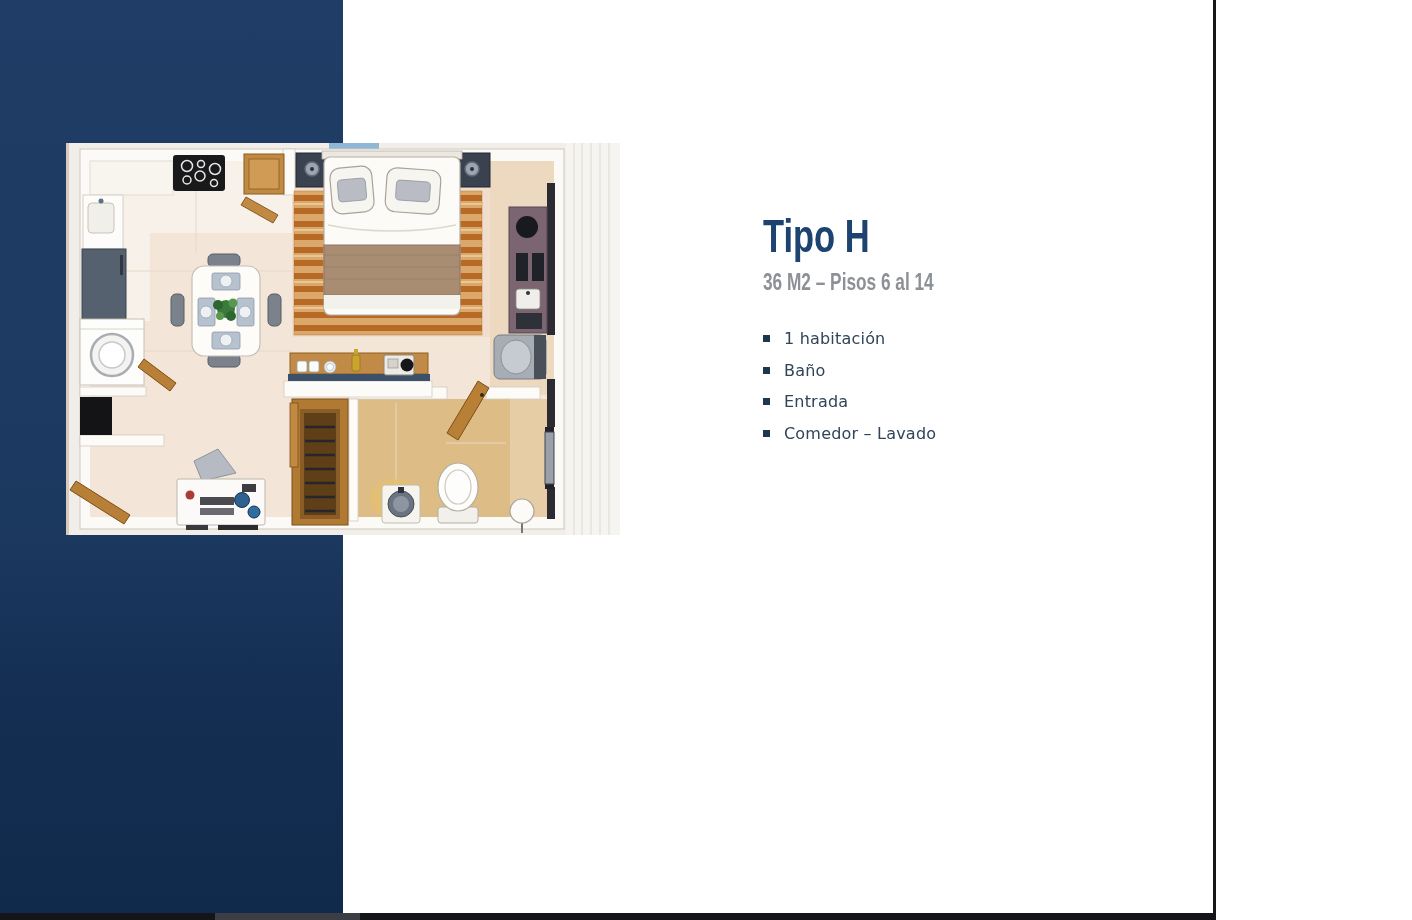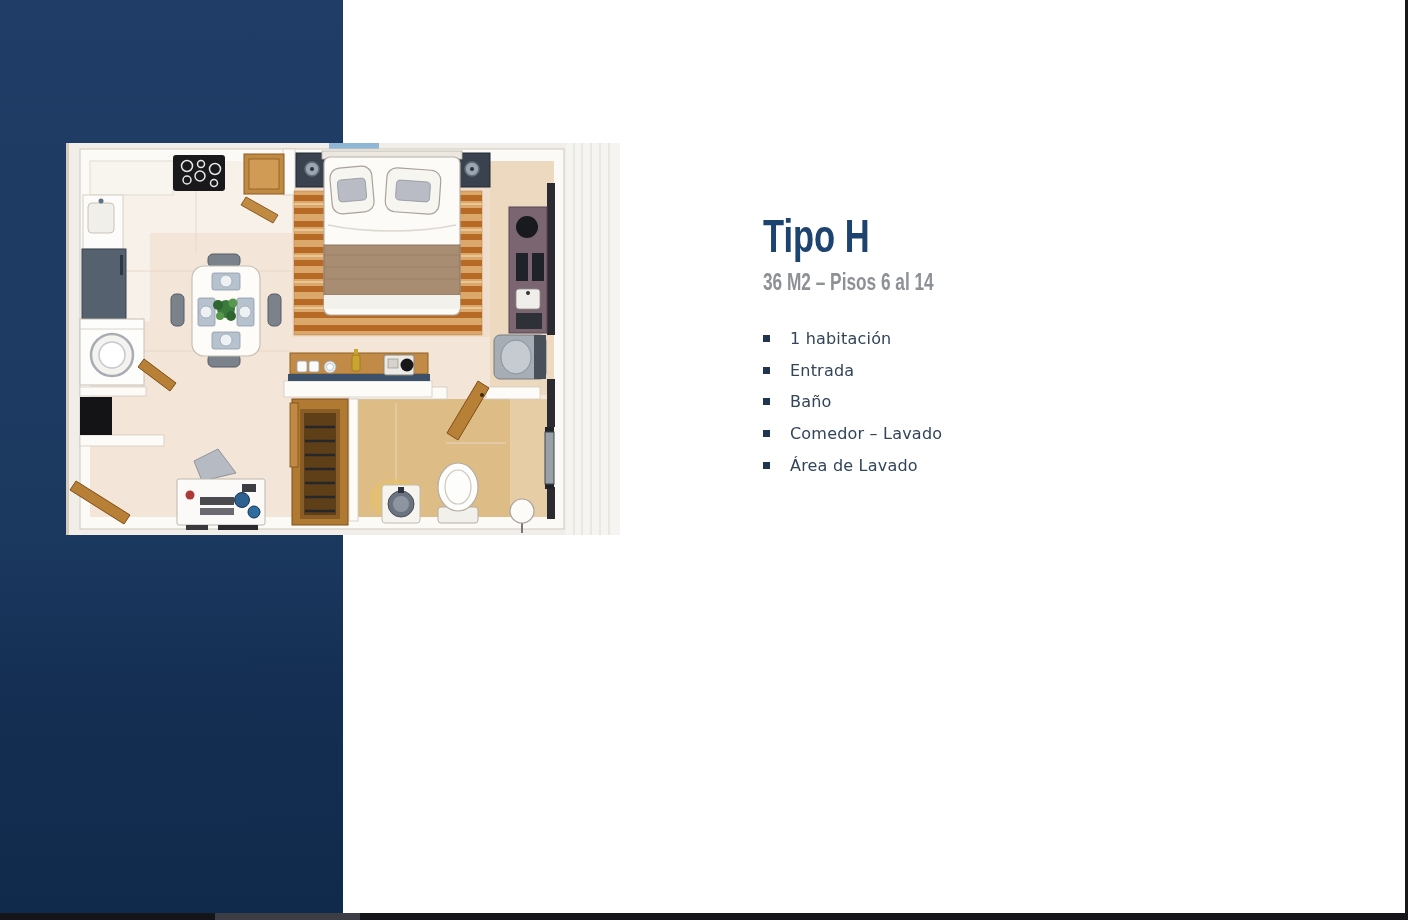--- a/index.html
+++ b/index.html
@@ -1,17 +1,17 @@
 <!DOCTYPE html>
 <html><head>
 <meta charset="utf-8">
 <style>
   html,body{margin:0;padding:0;background:#ffffff;}
   .page{
-    position:relative;width:1408px;height:920px;background:#ffffff;
+    position:relative;width:1216px;height:920px;background:#ffffff;
     overflow:hidden;font-family:"Liberation Sans",sans-serif;
   }
   
   .band{
     position:absolute;left:0;top:0;width:343px;height:913px;
     background:linear-gradient(180deg,#1f3d66 0%,#1d3a62 40%,#16325650 60%,#142f53 75%,#102a4b 100%);
     background-color:#1d3a62;
   }
   
   .right-edge{
@@ -30,21 +30,21 @@
   }
   .content h2{
     margin:12px 0 0 0;font-size:23px;line-height:23px;font-weight:bold;color:#8d9196;
     transform:scaleX(0.75);transform-origin:left top;white-space:nowrap;letter-spacing:0;
   }
   .features{
     list-style:none;margin:29px 0 0 0;padding:0;
     font-family:"DejaVu Sans","Liberation Sans",sans-serif;
     font-size:16px;color:#31445a;letter-spacing:0.2px;
   }
-  .features li{height:31.6px;display:flex;align-items:center;gap:20px;}
+  .features li{height:31.6px;display:flex;align-items:center;gap:14px;}
   .sq{width:7px;height:7px;background:#203650;flex:0 0 auto;}
   
   .hscrollbar{
     position:absolute;left:0;top:913px;width:1412px;height:7px;background:#141419;
   }
   .hthumb{position:absolute;left:215px;top:0;width:145px;height:7px;background:#3d3d45;}
 </style>
 </head>
 <body>
 
@@ -296,34 +296,30 @@
   <section class="content">
     <h1>Tipo H</h1>
     <h2>36 M2 – Pisos 6 al 14</h2>
     <ul class="features">
       <li>
         <span class="sq"></span>
         <span>1 habitación</span>
       </li>
       <li>
         <span class="sq"></span>
-        <span>Entrada</span>
+        <span>Baño</span>
       </li>
       <li>
         <span class="sq"></span>
-        <span>Baño</span>
+        <span>Entrada</span>
       </li>
       <li>
         <span class="sq"></span>
         <span>Comedor – Lavado</span>
       </li>
-      <li>
-        <span class="sq"></span>
-        <span>Área de Lavado</span>
-      </li>
     </ul>
   </section>
 
   <div class="right-edge"></div>
 
   <div class="hscrollbar">
     <div class="hthumb"></div>
   </div>
 
 </div>

